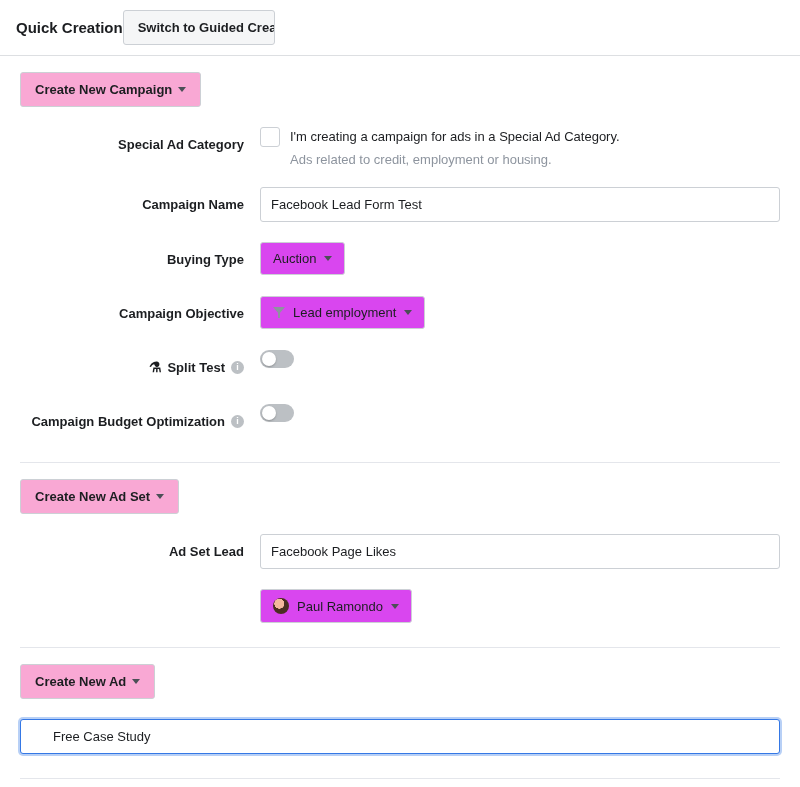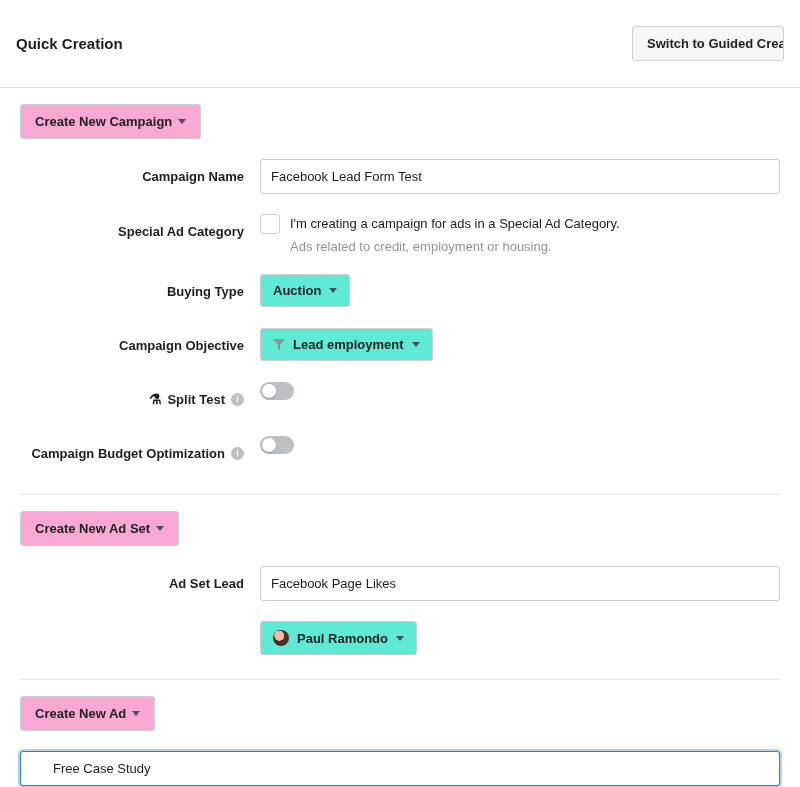--- a/index.html
+++ b/index.html
@@ -5,23 +5,22 @@
     * { box-sizing: border-box; margin: 0; padding: 0; }
     body {
       font-family: -apple-system, BlinkMacSystemFont, "Segoe UI", Helvetica, Arial, sans-serif;
       background: #ffffff;
       width: 800px;
       font-size: 13px;
       color: #1c1e21;
     }
     .header {
       display: flex;
-      justify-content: space-between;
-      align-items: center;
-      padding: 26px 16px;
+      align-items: center;
+      padding: 10px 16px;
       border-bottom: 1px solid #dddfe2;
     }
     .header-title {
       font-weight: 700;
       font-size: 15px;
     }
     .header-right-btn {
       border: 1px solid #ccd0d5;
       background: #f5f6f7;
       border-radius: 3px;
@@ -113,25 +112,25 @@
     .checkbox-help {
       font-size: 13px;
       color: #8d949e;
       margin-top: 5px;
     }
     .select-pill {
       display: inline-flex;
       align-items: center;
       gap: 8px;
       border: 1px solid #ccd0d5;
-      background: #5eead4;
+      background: #d946ef;
       border-radius: 3px;
       padding: 8px 12px;
       font-size: 13px;
-      font-weight: 700;
+      font-weight: 400;
       color: #1c1e21;
     }
     .funnel-icon {
       width: 12px;
       height: 12px;
       position: relative;
       display: inline-block;
     }
     .funnel-icon::before {
       content: "";
@@ -210,36 +209,36 @@
 
 <div class="panel">
 
   
   <button class="section-btn">
     <span>Create New Campaign</span>
     <span class="caret-down"></span>
   </button>
 
   <div class="row">
-    <div class="row-label">Campaign Name</div>
-    <div class="row-control">
-      <input class="text-input" type="text" value="Facebook Lead Form Test" style="">
-    </div>
-  </div>
-
-  <div class="row">
     <div class="row-label">Special Ad Category</div>
     <div class="row-control">
       <div class="checkbox-row">
         <div class="checkbox-box"></div>
         <div>
           <div class="checkbox-label-main">I'm creating a campaign for ads in a Special Ad Category.</div>
           <div class="checkbox-help">Ads related to credit, employment or housing.</div>
         </div>
       </div>
+    </div>
+  </div>
+
+  <div class="row">
+    <div class="row-label">Campaign Name</div>
+    <div class="row-control">
+      <input class="text-input" type="text" value="Facebook Lead Form Test" style="">
     </div>
   </div>
 
   <div class="row">
     <div class="row-label">Buying Type</div>
     <div class="row-control">
       <div class="select-pill">
         <span>Auction</span>
         <span class="caret-down"></span>
       </div>

